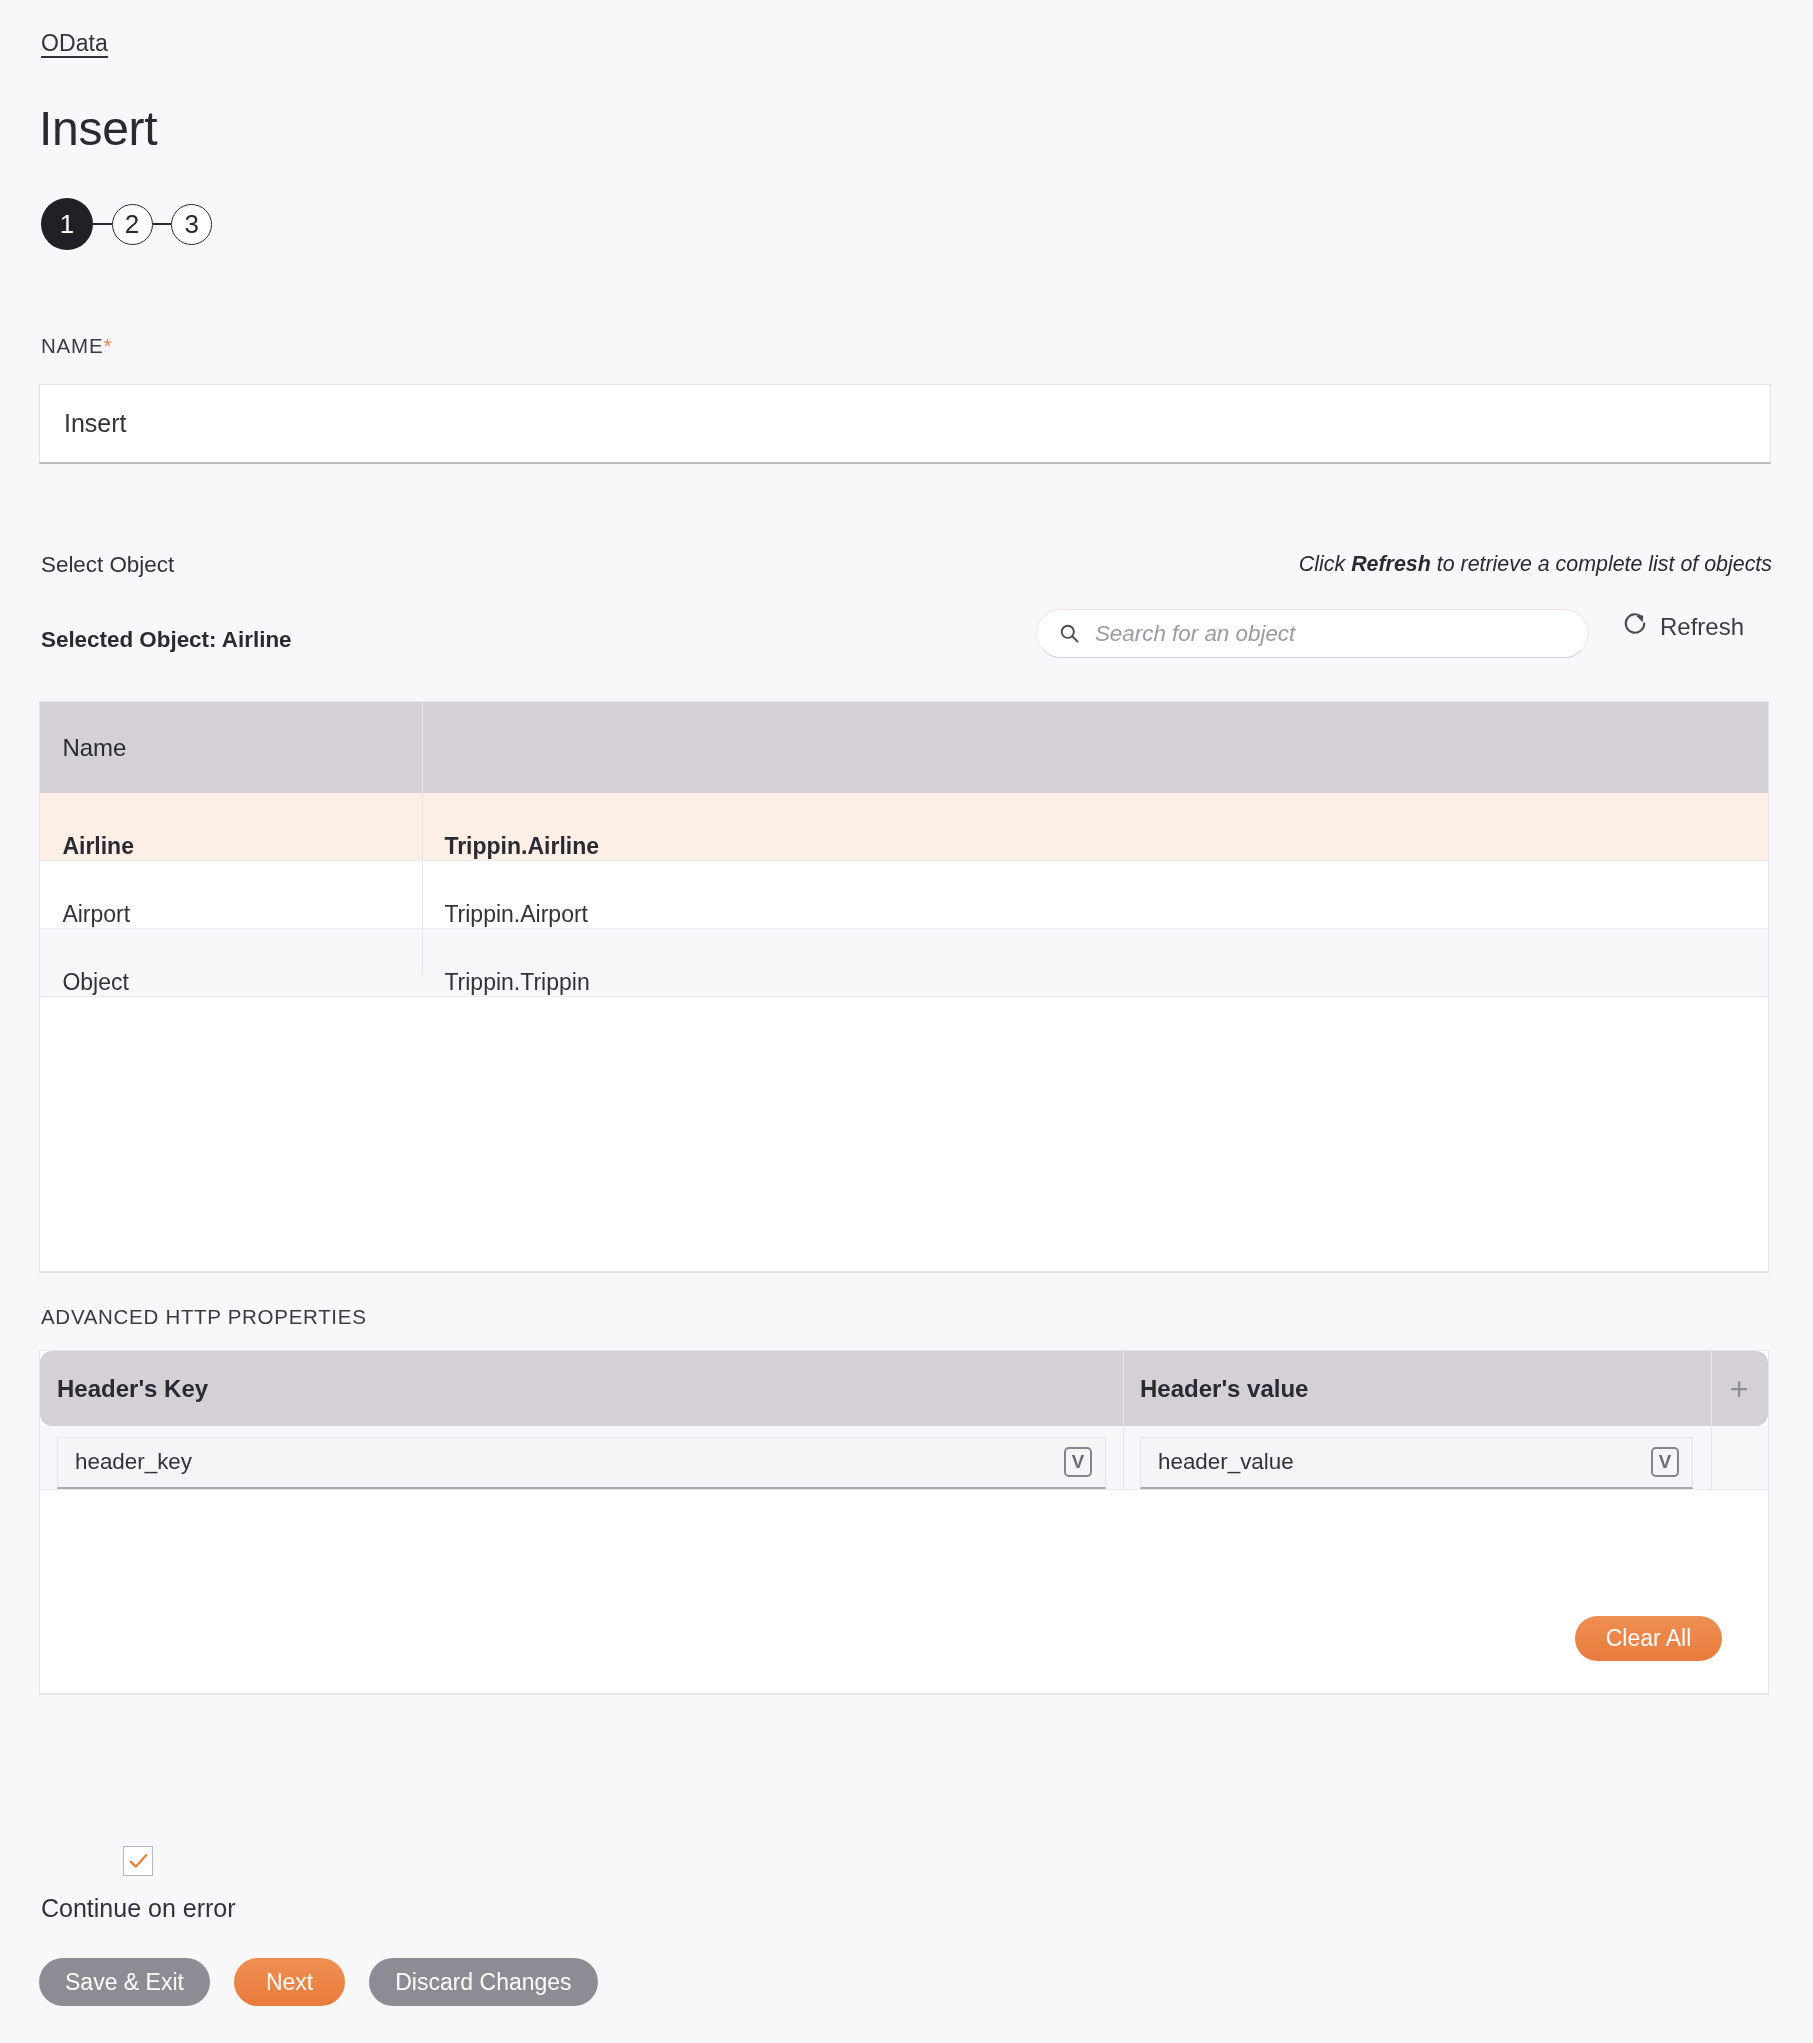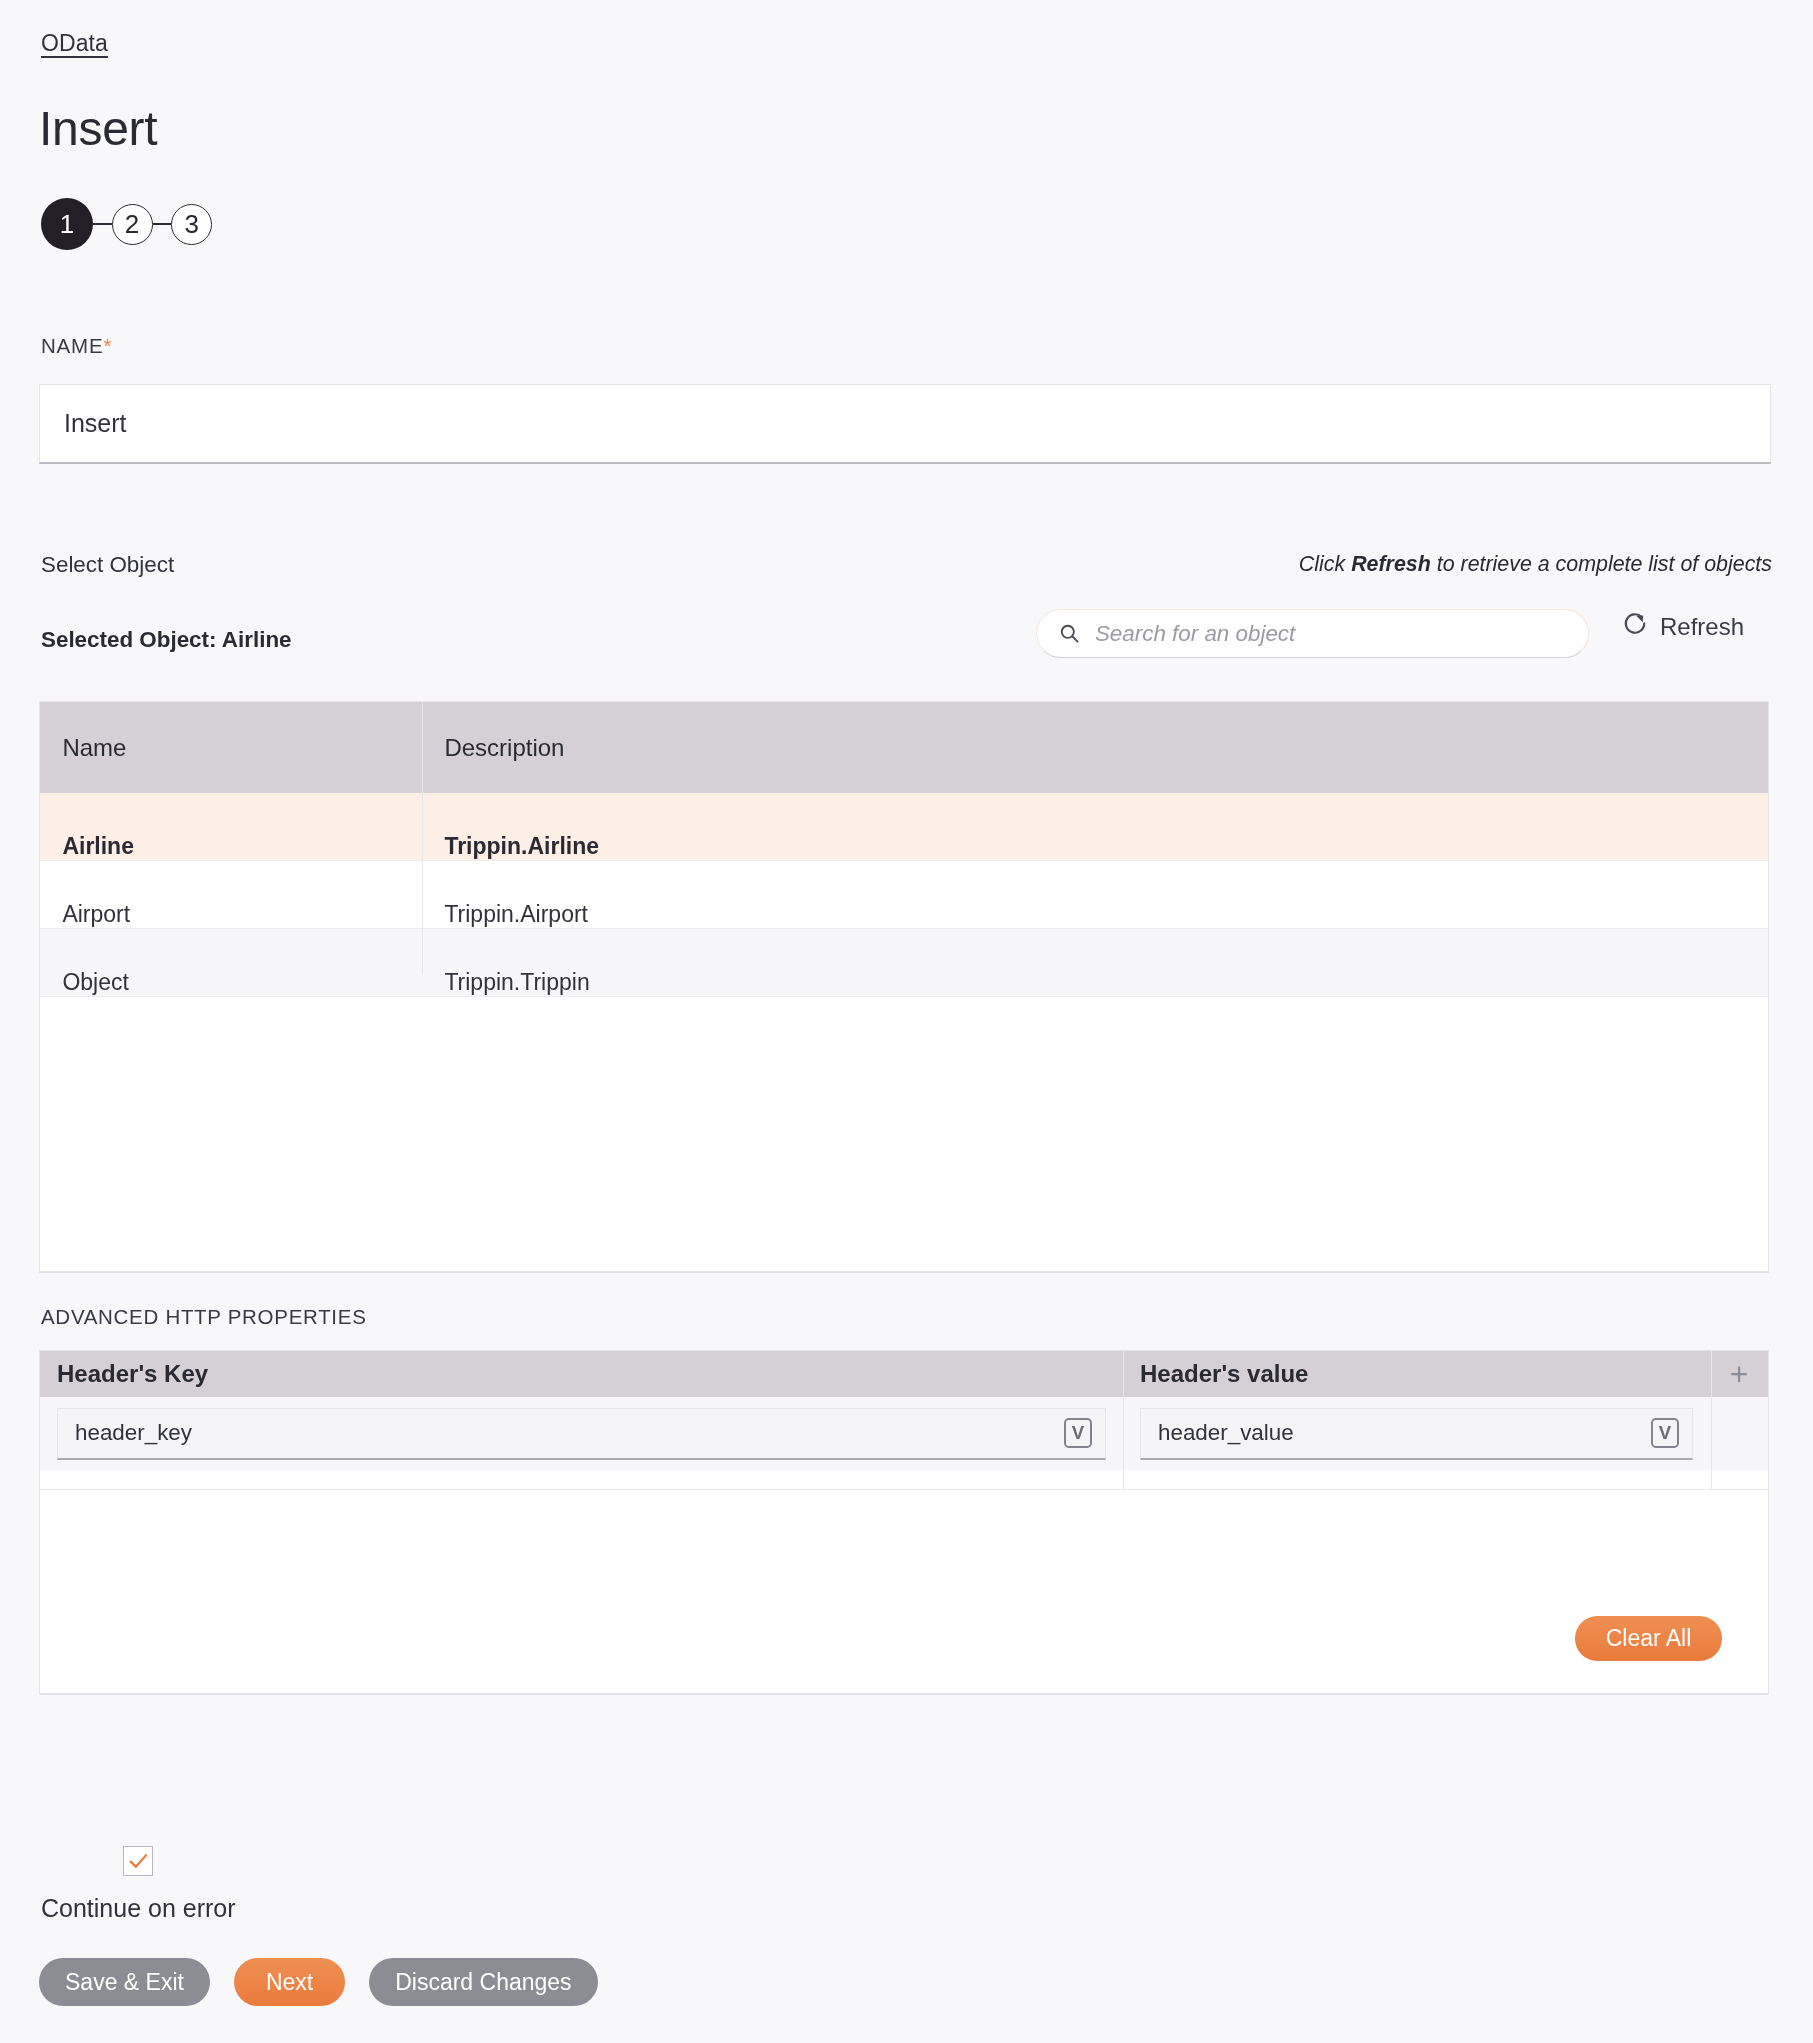--- a/index.html
+++ b/index.html
@@ -127,21 +127,21 @@
     position: absolute; left: 41px; top: 1305px;
     font-size: 20.5px; letter-spacing: 0.7px; color: #3a3a45;
   }
   .http-table {
     position: absolute; left: 39px; top: 1350px;
     width: 1730px; height: 345px;
     background: #ffffff;
     border: 0.9px solid #e6e6ea;
     border-bottom: 2.8px solid #e2e2e6;
   }
-  .http-head { display: flex; height: 46px; background: #d4d0d6; align-items: center; }
+  .http-head { display: flex; height: 75px; background: #d4d0d6; align-items: center; border-radius: 12px; }
   .hk-col { width: 1083px; flex: none; padding: 0 17px; }
   .hv-col { width: 587px; flex: none; padding: 0 17px; }
   .plus-col { flex: 1 1 auto; display: flex; align-items: center; justify-content: center; }
   .http-head .hk-col, .http-head .hv-col { font-size: 24px; font-weight: 700; color: #2a2a33; }
   .plus-btn { font-size: 32px; color: #8d8d97; line-height: 1; cursor: pointer; }
   .http-body-row { display: flex; height: 73px; align-items: center; background: #f7f7f9; }
   .http-body-row .hk-col, .http-body-row .hv-col { display: flex; }
   .cellinput {
     flex: 1 1 auto; height: 52px; background: #f5f5f7;
     border: 0.9px solid #e4e4e9; border-bottom: 2.8px solid #a9a9b2;
@@ -249,21 +249,20 @@
         <path d="M13.3 4.6 L19.6 4.1 L19.1 10.4 Z" fill="#4a4a54" stroke="none"></path>
       </svg>
     </span>
     <span>Refresh</span>
   </div>
 
   <div class="objects-table">
     <div class="col-sep"></div>
     <div class="tbl-row tbl-head">
       <div class="cell col-name">Name</div>
-      <div class="cell col-desc">Description</div>
     </div>
     <div class="tbl-row tbl-body-row row-selected">
       <div class="cell col-name">Airline</div>
       <div class="cell col-desc">Trippin.Airline</div>
     </div>
     <div class="tbl-row tbl-body-row">
       <div class="cell col-name">Airport</div>
       <div class="cell col-desc">Trippin.Airport</div>
     </div>
     <div class="tbl-row tbl-body-row row-alt">

